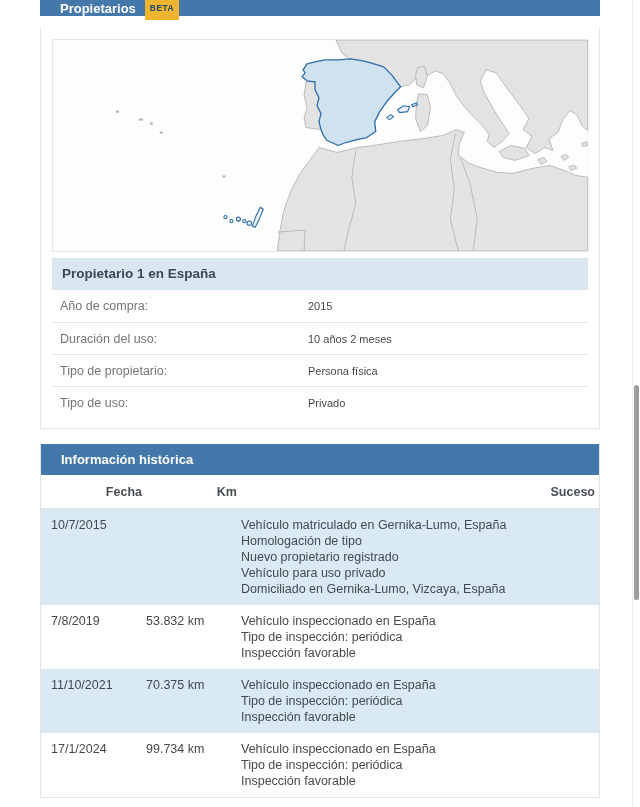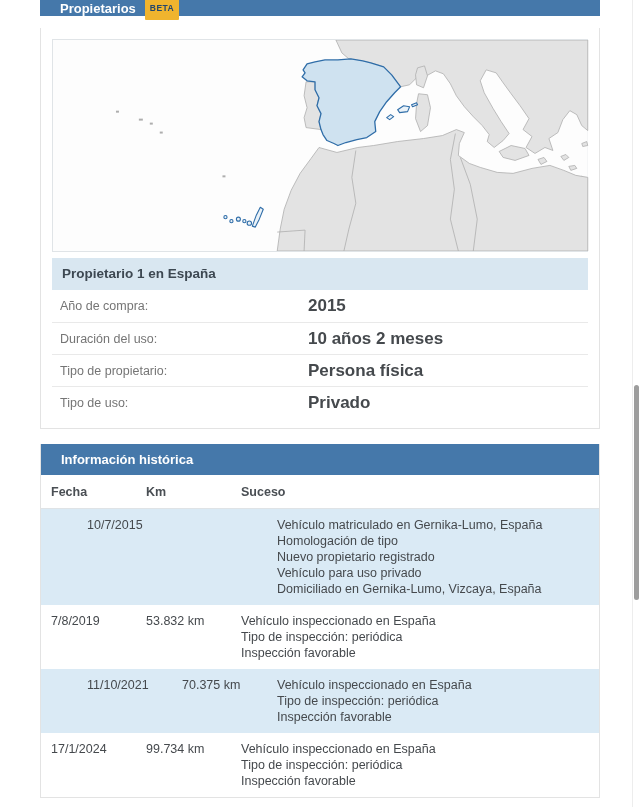--- a/index.html
+++ b/index.html
@@ -40,31 +40,31 @@
   .spain{fill:var(--spain-fill);stroke:var(--spain-border);stroke-width:1.3;stroke-linejoin:round;}
   .isle{fill:#eaf2f8;stroke:var(--spain-border);stroke-width:1.1;stroke-linejoin:round;}
   .speck{fill:var(--land-border);}
 
   .band{margin-top:6px;background:var(--band-bg);height:32px;line-height:32px;
     padding-left:10px;font-size:13.5px;font-weight:bold;color:#3d4852;}
 
   .detail-row{display:grid;grid-template-columns:256px 1fr;height:32px;align-items:center;}
   .detail-row + .detail-row{border-top:1px solid #e9e9e9;}
   .detail-label{font-size:12.5px;color:var(--text-gray);padding-left:8px;}
-  .detail-value{font-size:17px;font-weight:bold;color:var(--text-dark);}
+  .detail-value{font-size:11px;font-weight:normal;color:var(--text-dark);}
 
   
   .card2{margin-top:15px;border:1px solid var(--line);border-top:none;background:#fff;}
   .hgrid{display:grid;grid-template-columns:105px 95px 1fr;font-size:12.5px;line-height:16px;}
   .hhead{font-weight:bold;color:#4a4f54;}
-  .hhead>div{padding:9px 4px 8px 0;}
+  .hhead>div{padding:9px 4px 8px 0;text-align:right;}
   .hgrid>div:first-child{padding-left:10px;}
   .hhead{border-bottom:1px solid #dfe3e6;}
   .hrow>div{padding:8px 4px 8px 0;}
-  .hrow.alt{background:var(--row-alt-bg);padding-left:36px;}
+  .hrow.alt{background:var(--row-alt-bg);}
   .ev-line{line-height:16px;}
 
   
   .scroll-track{position:absolute;top:0;right:0;width:8px;height:807px;
     background:#fff;border-left:1px solid #ededed;}
   .scroll-thumb{position:absolute;top:385px;left:1px;width:5px;height:215px;
     background:#9d9d9d;border-radius:3px;}
 </style>
 </head>
 <body>

